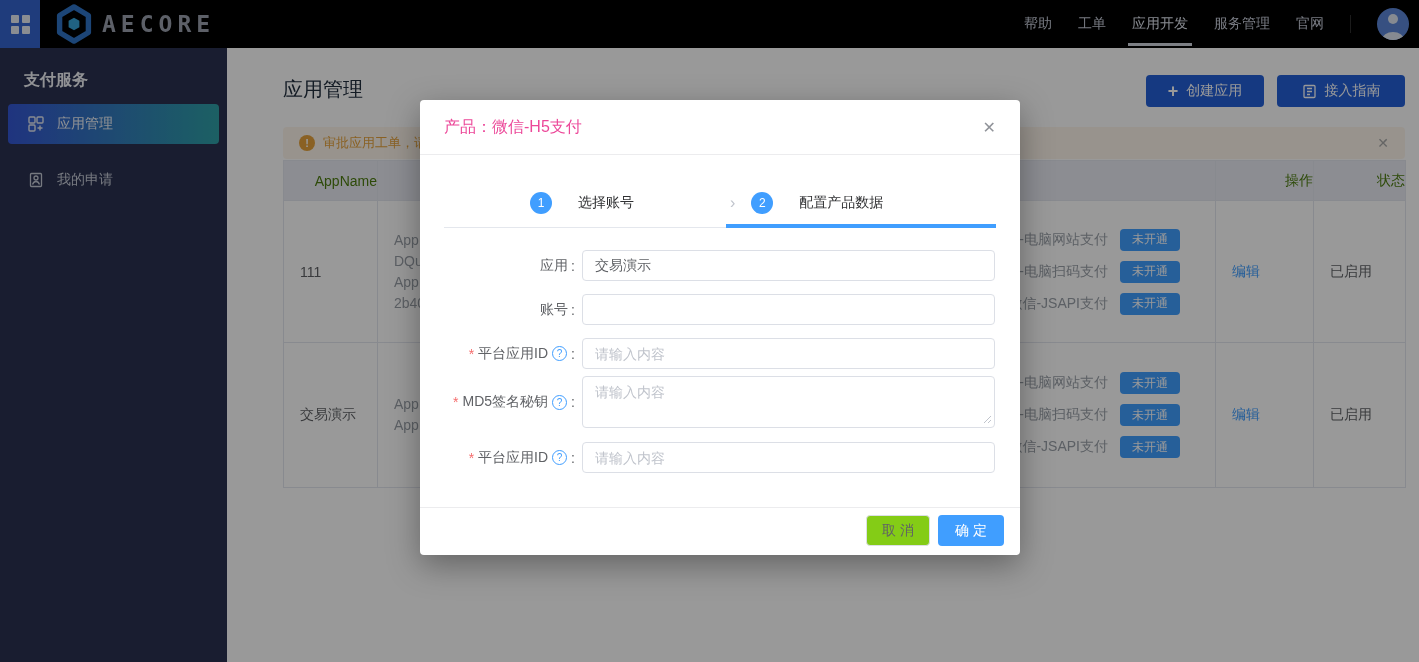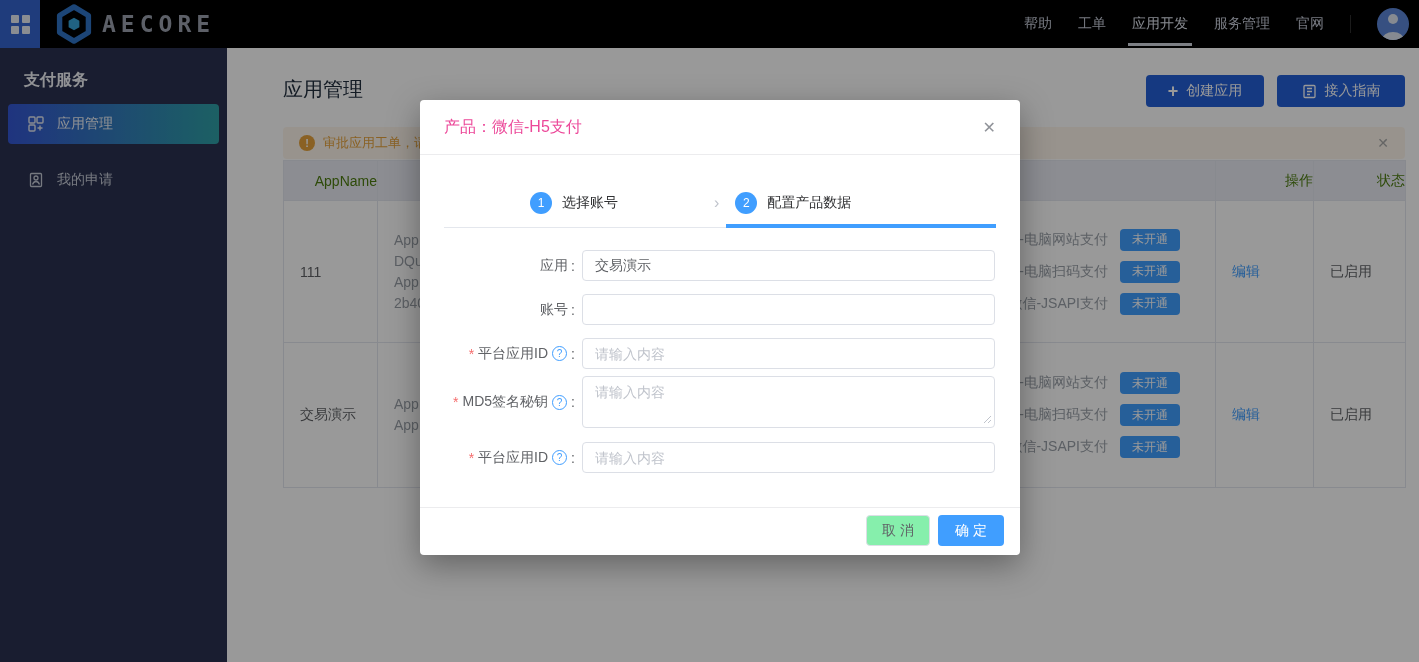--- a/index.html
+++ b/index.html
@@ -62,41 +62,41 @@
   
   .dim { position:absolute; inset:0; background:rgba(0,0,0,0.4); z-index:40; }
 
   
   .modal { position:absolute; left:420px; top:100px; width:600px; height:455px; background:#fff; border-radius:4px; z-index:50; box-shadow:0 10px 32px rgba(0,0,0,.35); }
   .modal-header { position:absolute; top:0; left:0; right:0; height:55px; border-bottom:1px solid #ececee; display:flex; align-items:center; padding:0 24px; }
   .modal-title { font-size:16px; color:#ec4899; }
   .modal-close { margin-left:auto; color:#909399; font-size:16px; cursor:pointer; }
   .steps { position:absolute; top:92px; left:0; right:0; height:22px; display:flex; align-items:center; }
   .step-circle { width:22px; height:22px; border-radius:50%; background:#409eff; color:#fff; font-size:12px; display:flex; align-items:center; justify-content:center; flex:none; }
-  .step-label { font-size:14px; color:#303133; margin-left:10px; white-space:nowrap; }
+  .step-label { font-size:14px; color:#303133; margin-left:26px; white-space:nowrap; }
   .sc-1 { margin-left:110px; }
   .step-sep { color:#c0c4cc; font-size:16px; margin-left:96px; }
   .sc-2 { margin-left:16px; }
   .steps-underline { position:absolute; top:127px; left:24px; right:24px; height:1px; background:#e4e7ed; }
   .steps-bar { position:absolute; top:124px; left:306px; width:270px; height:4px; background:#409eff; }
 
   .form-row { position:absolute; left:24px; right:25px; display:flex; }
   .fr-1 { top:150px; height:31px; } .fr-2 { top:194px; height:31px; }
   .fr-3 { top:238px; height:31px; } .fr-4 { top:276px; height:52px; }
   .fr-5 { top:342px; height:31px; }
   .label-box { width:131px; display:flex; align-items:center; justify-content:flex-end; font-size:14px; color:#606266; gap:3px; white-space:nowrap; flex:none; }
   .star { color:#f56c6c; margin-right:1px; }
   .help { width:15px; height:15px; border-radius:50%; border:1px solid #409eff; color:#409eff; font-size:10px; display:flex; align-items:center; justify-content:center; margin:0 1px; flex:none; cursor:pointer; }
   .control { flex:1; margin-left:7px; position:relative; }
   .ctl { width:100%; height:100%; border:1px solid #dcdfe6; border-radius:4px; padding:0 12px; font-size:14px; color:#606266; outline:none; background:#fff; font-family:"Liberation Sans", sans-serif; }
   textarea.ctl { padding:7px 12px; resize:none; }
   .ctl::placeholder { color:#c0c4cc; }
   .resize-handle { position:absolute; right:3px; bottom:4px; }
   .modal-footer-line { position:absolute; left:0; right:0; top:407px; height:1px; background:#ececee; }
-  .btn-cancel { position:absolute; top:415px; right:90px; width:64px; height:31px; border:1px solid #dcdfe6; background:#86efac; border-radius:4px; color:#606266; font-size:14px; cursor:pointer; }
+  .btn-cancel { position:absolute; top:415px; right:90px; width:64px; height:31px; border:1px solid #dcdfe6; background:#84cc16; border-radius:4px; color:#606266; font-size:14px; cursor:pointer; }
   .btn-confirm { position:absolute; top:415px; right:16px; width:66px; height:31px; border:none; background:#409eff; border-radius:4px; color:#fff; font-size:14px; cursor:pointer; }
 </style>
 </head>
 <body>
 
 <div class="app">
 
   <div class="navbar">
     <div class="nav-tile">
       <div class="grid-icon">

